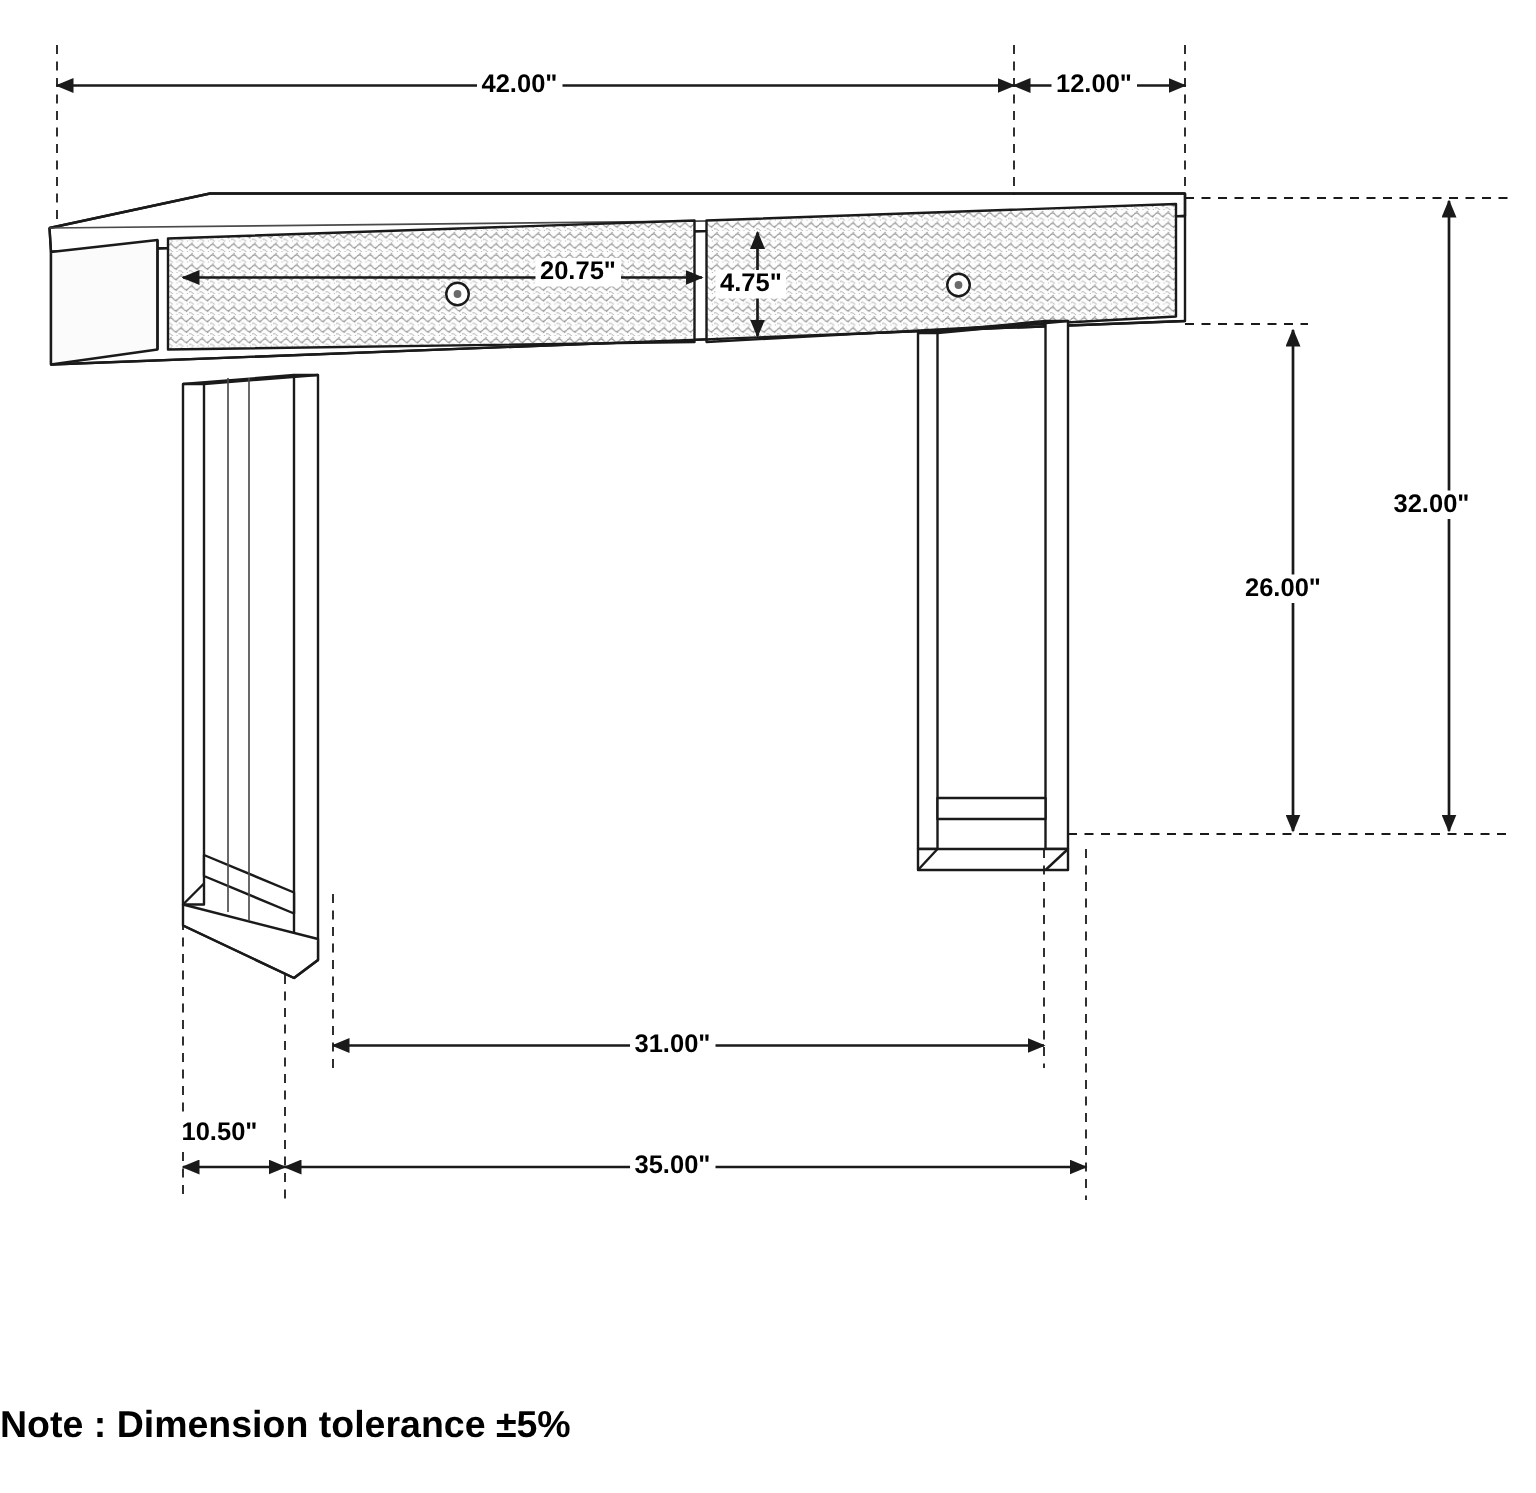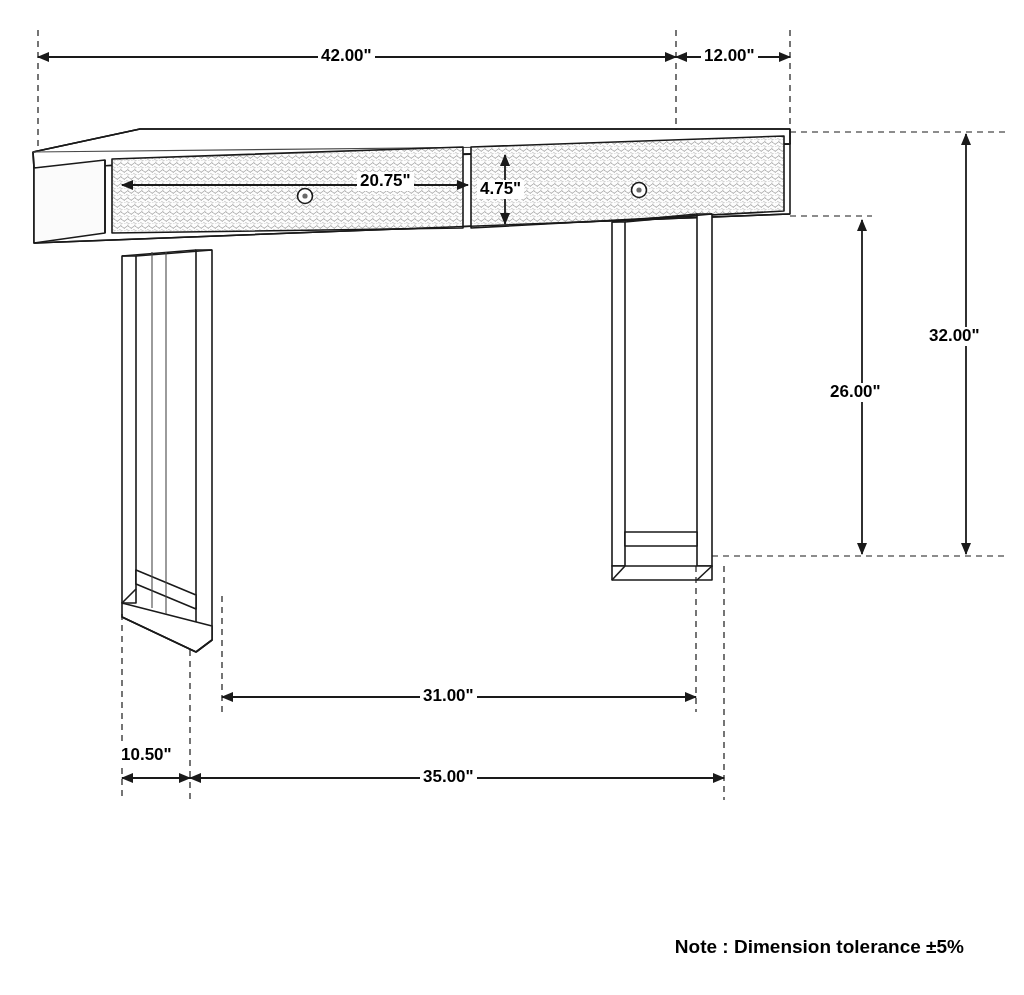--- a/index.html
+++ b/index.html
@@ -38,24 +38,24 @@
     background: #ffffff;
     padding: 0 3px;
     white-space: nowrap;
     line-height: 1.1;
   }
   .note {
     position: absolute;
     left: 0;
     top: 936px;
     width: 964px;
-    text-align: right;
+    text-align: left;
     font-family: "Liberation Sans", sans-serif;
     font-weight: bold;
-    font-size: 19px;
+    font-size: 25px;
     color: #000000;
   }
 </style>
 </head>
 <body>
 
 <div id="stage">
 
   <svg class="diagram" viewBox="0 0 1024 995">
     <defs>

